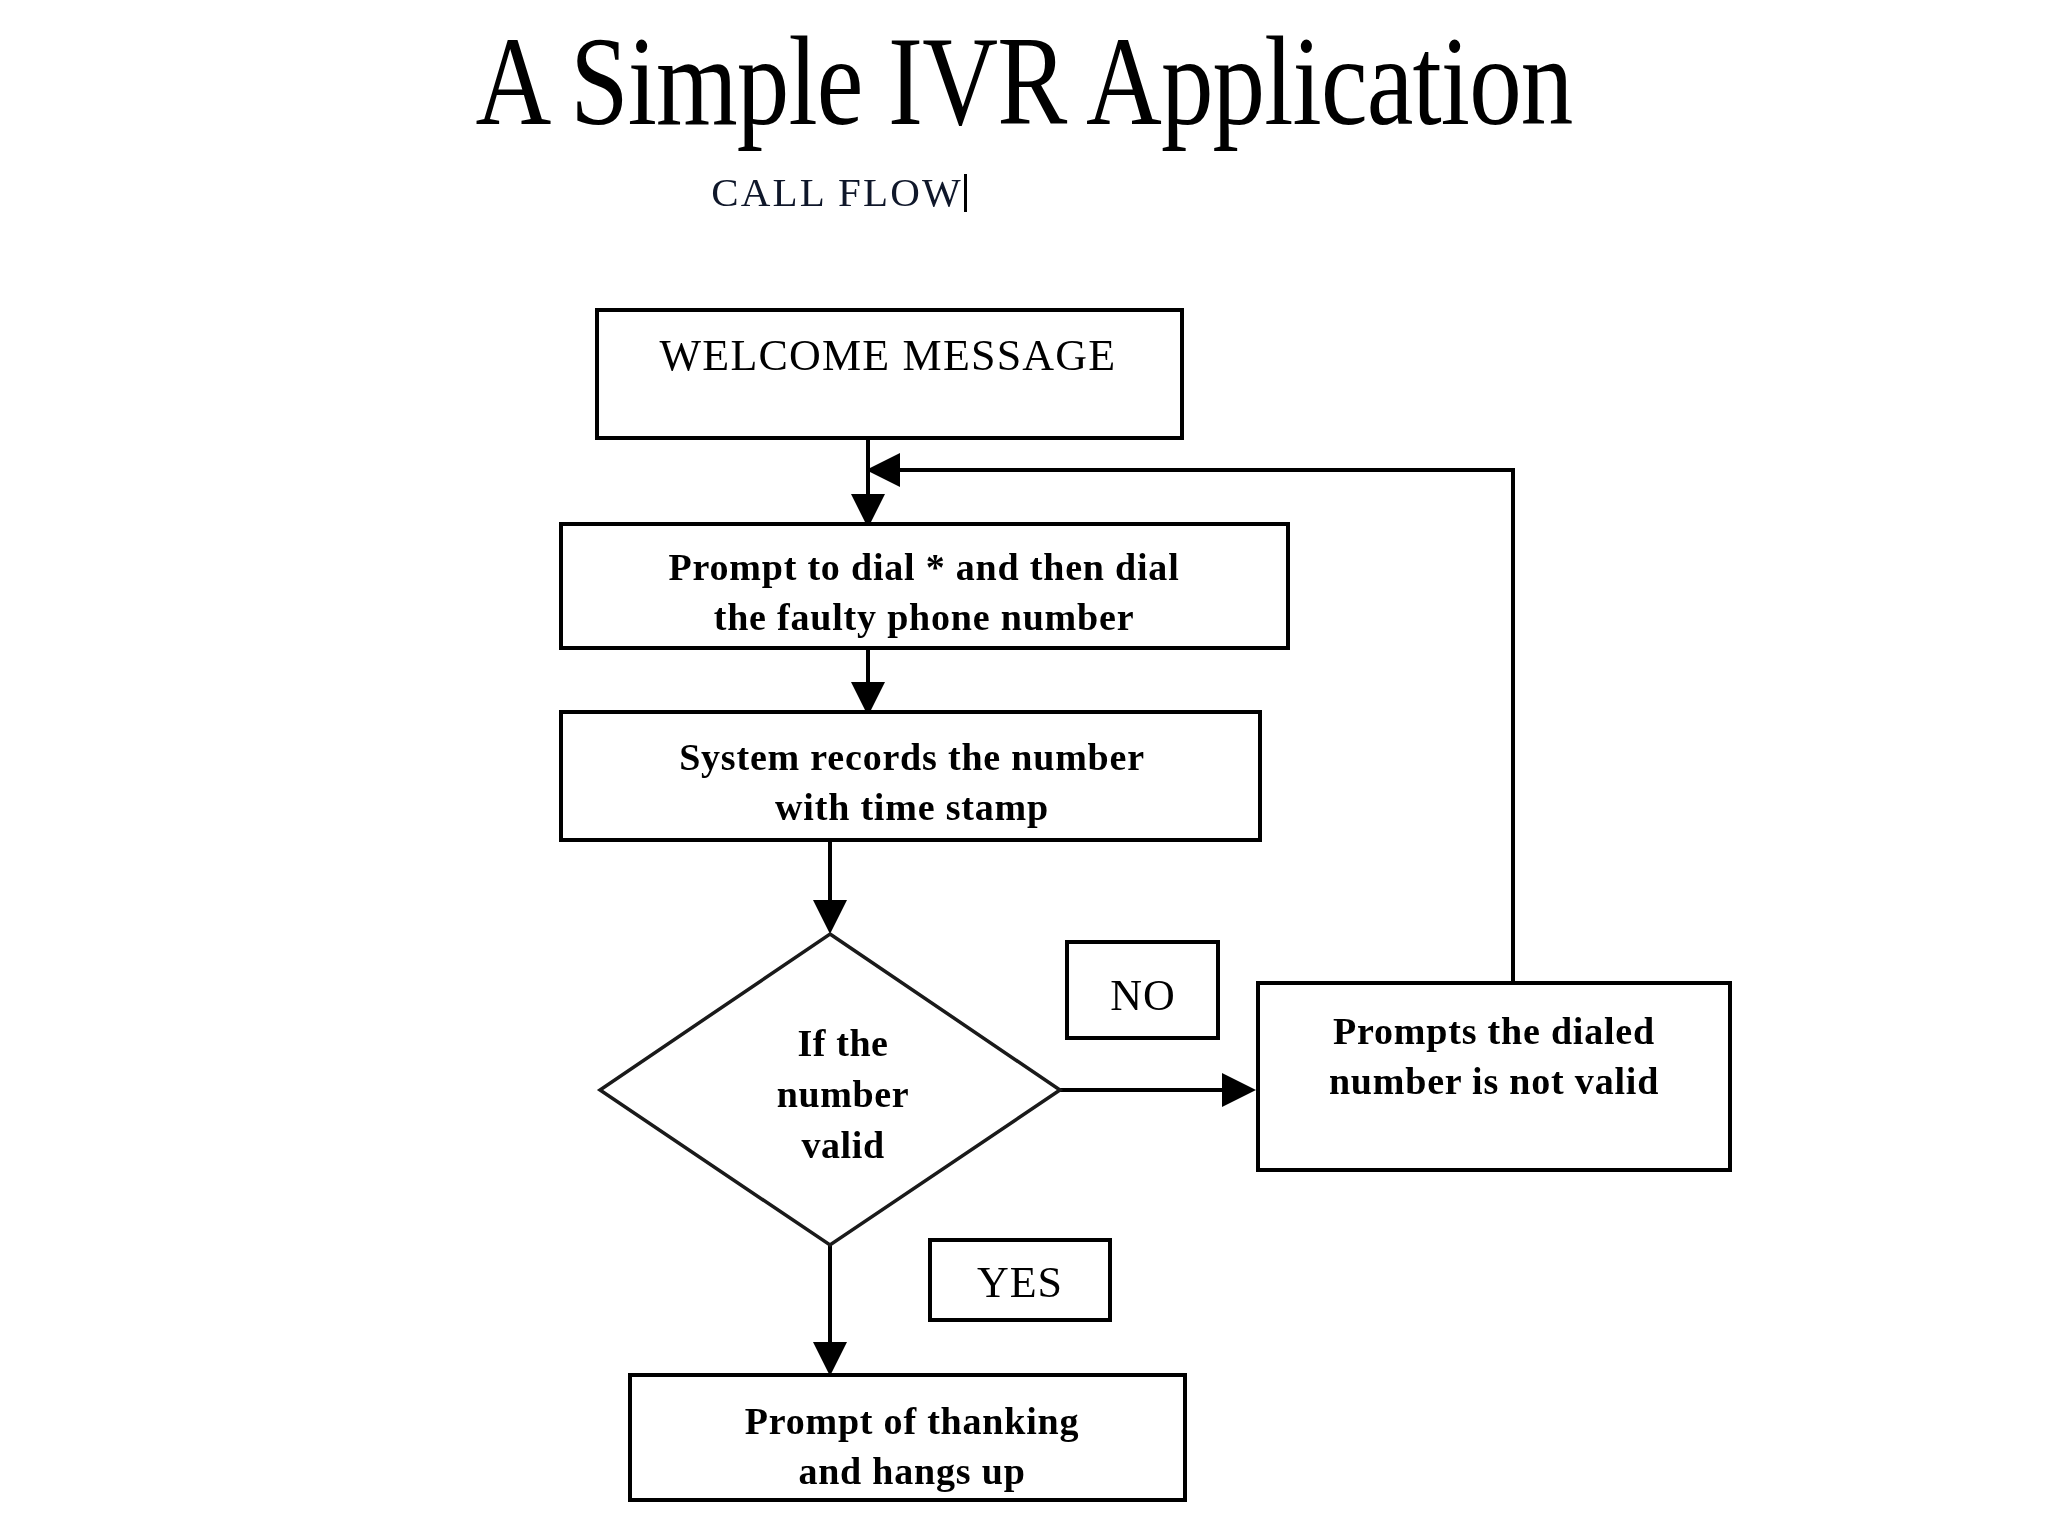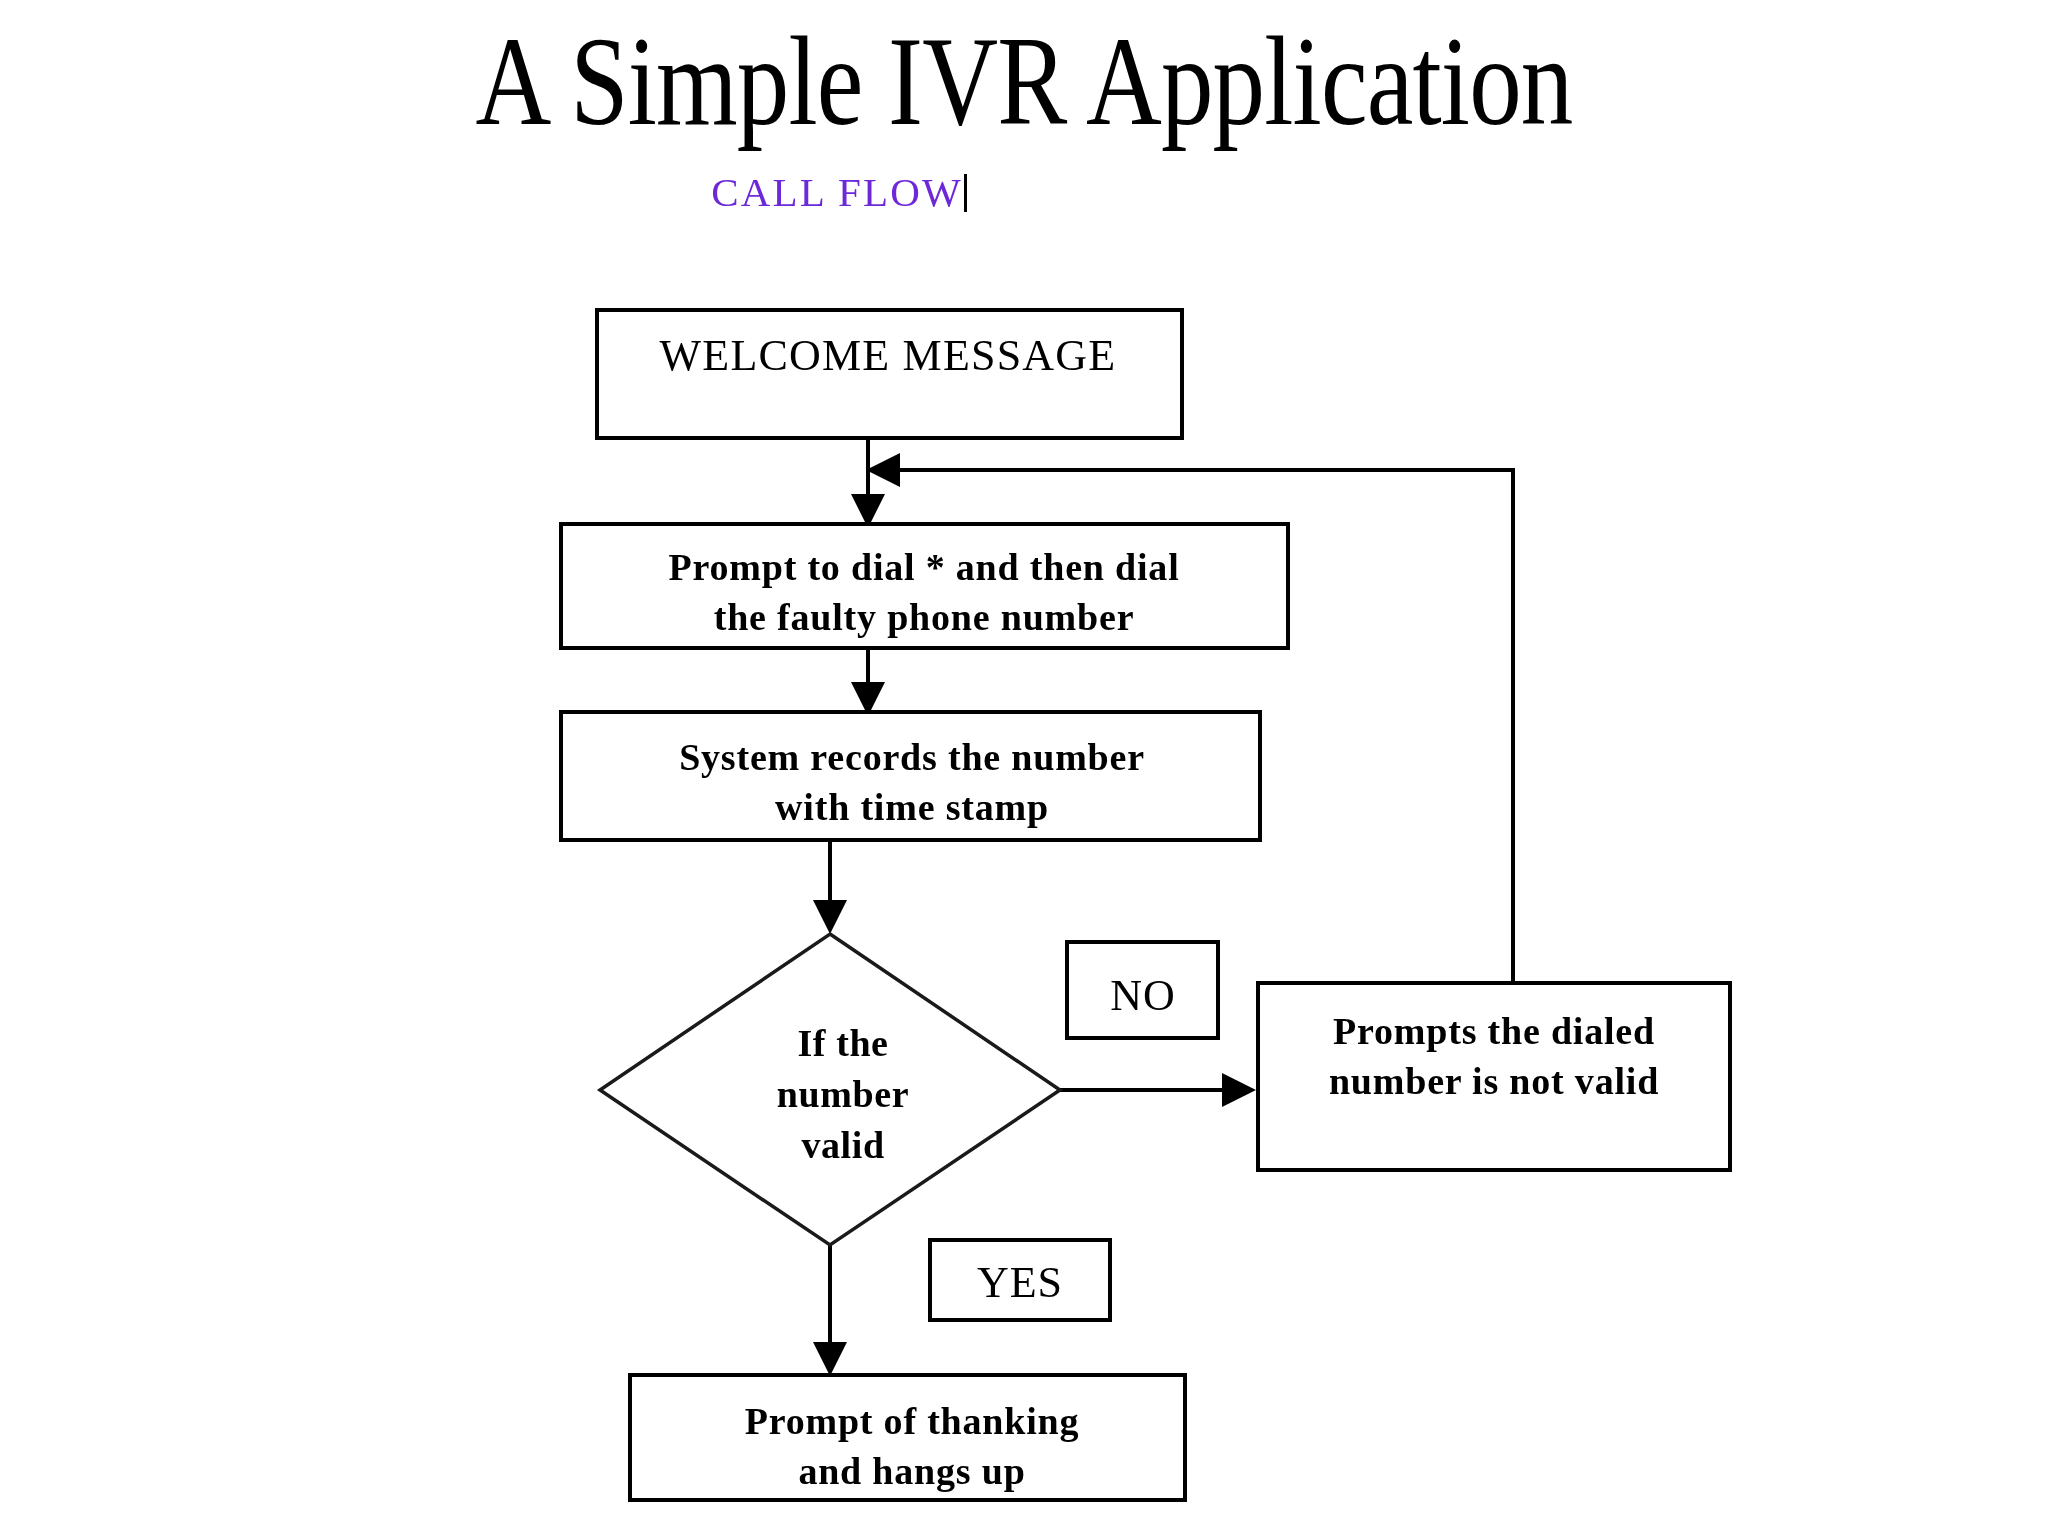--- a/index.html
+++ b/index.html
@@ -49,21 +49,21 @@
   #subtitle-inner {
     display: inline-block;
     position: relative;
     left: -185px;
   }
   #subtitle {
     font-family: "Liberation Serif", "DejaVu Serif", serif;
     font-size: 41px;
     letter-spacing: 2.2px;
     font-weight: 400;
-    color: #6d28d9;
+    color: #0f172a;
     white-space: nowrap;
   }
   #subtitle-caret {
     display: inline-block;
     width: 3px;
     height: 38px;
     background: #000;
     vertical-align: -6px;
     margin-left: 1px;
   }

